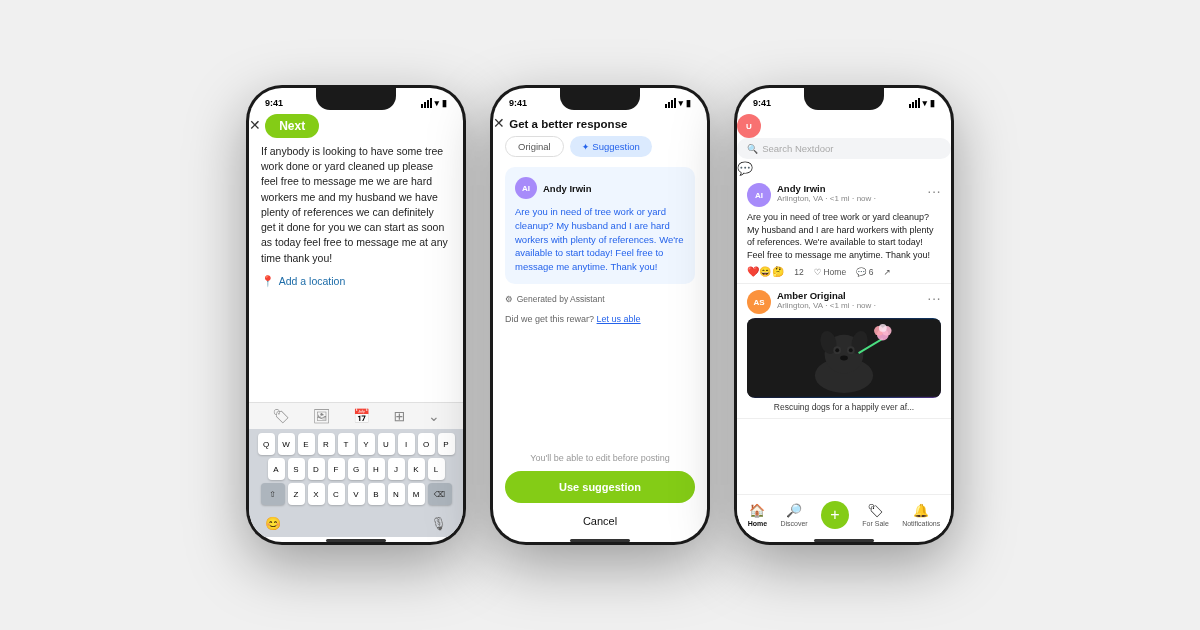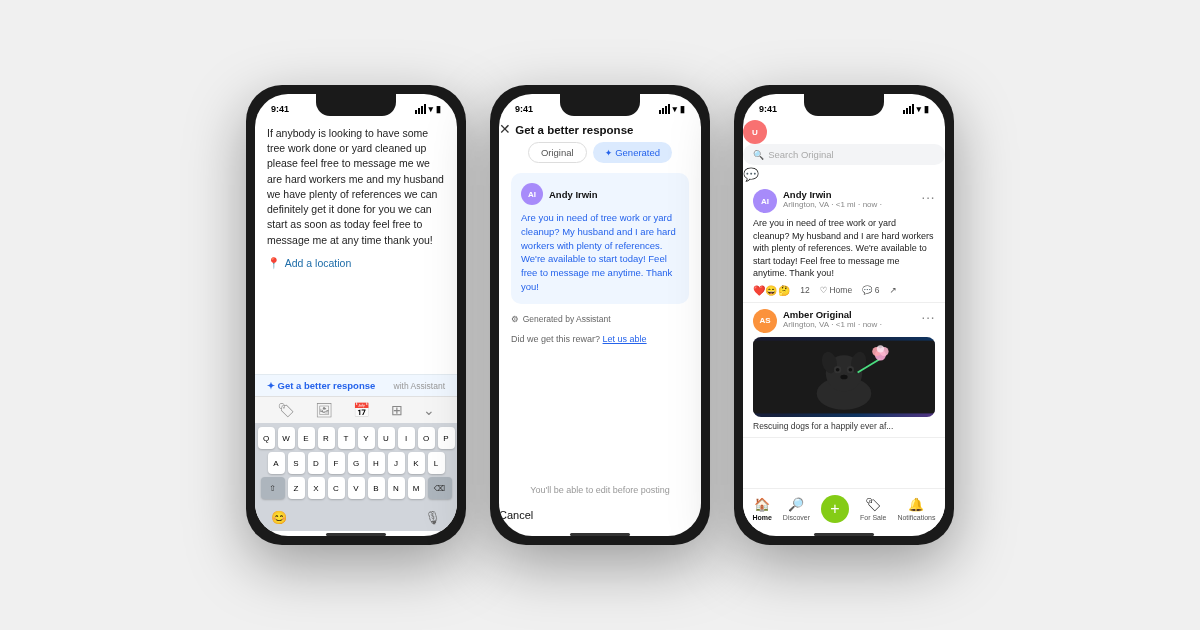--- a/index.html
+++ b/index.html
@@ -21,21 +21,21 @@
       align-items: center;
       justify-content: center;
     }
 
     
     .phone {
       width: 220px;
       height: 460px;
       background: #1a1a1a;
       border-radius: 36px;
-      padding: 9px;
+      padding: 3px;
       box-shadow: 0 20px 60px rgba(0,0,0,0.35);
       position: relative;
       flex-shrink: 0;
     }
 
     .phone-inner {
       width: 100%;
       height: 100%;
       background: #fff;
       border-radius: 33px;
@@ -234,21 +234,21 @@
       color: #111;
       flex: 1;
       text-align: left;
       margin-right: 16px;
     }
 
     .tabs-row {
       display: flex;
       gap: 6px;
       padding: 4px 12px 6px;
-      justify-content: center;
+      justify-content: flex-start;
     }
 
     .tab-pill {
       padding: 4px 12px;
       border-radius: 20px;
       font-size: 9.5px;
       font-weight: 500;
       cursor: pointer;
     }
 
@@ -341,21 +341,21 @@
       border-radius: 22px;
       padding: 10px;
       width: calc(100% - 24px);
       font-size: 11px;
       font-weight: 600;
       cursor: pointer;
       text-align: center;
     }
 
     .cancel-btn2 {
-      text-align: left;
+      text-align: center;
       color: #111;
       font-size: 11px;
       font-weight: 500;
       padding: 6px 0 10px;
       cursor: pointer;
     }
 
     .user-avatar-feed {
       width: 24px;
       height: 24px;
@@ -475,21 +475,21 @@
       position: relative;
       overflow: hidden;
       display: flex;
       align-items: center;
       justify-content: center;
     }
 
     .post-caption {
       font-size: 8.5px;
       color: #333;
-      text-align: left;
+      text-align: center;
       margin-top: 2px;
     }
 
     
     .bottom-nav {
       display: flex;
       justify-content: space-around;
       align-items: center;
       padding: 6px 4px 8px;
       border-top: 1px solid #eee;
@@ -556,35 +556,33 @@
             <div class="signal-bar" style="height:4px"></div>
             <div class="signal-bar" style="height:6px"></div>
             <div class="signal-bar" style="height:8px"></div>
             <div class="signal-bar" style="height:10px"></div>
           </div>
           <span class="wifi-icon">▾</span>
           <span class="battery-icon">▮</span>
         </div>
       </div>
 
+      <div class="app-header">
+        <span class="close-btn">✕</span>
+        <button class="next-btn">Next</button>
+      </div>
 
       <div class="post-content">
         <span>If anybody is looking to have some tree work done or yard cleaned up please feel free to message me we are hard workers me and my husband we have plenty of references we can definitely get it done for you we can start as soon as today feel free to message me at any time thank you!</span>
         <div class="add-location">
           <span class="location-icon">📍</span>
           <span>Add a location</span>
         </div>
       </div>
 
-      <div class="better-response-bar">
-        <div class="better-response-left">
-          <span>✦ Get a better response</span>
-        </div>
-        <span class="better-response-right">with Assistant</span>
-      </div>
 
       <div class="toolbar-icons">
         <span class="toolbar-icon">🏷</span>
         <span class="toolbar-icon">🖼</span>
         <span class="toolbar-icon">📅</span>
         <span class="toolbar-icon">⊞</span>
         <span class="toolbar-icon">⌄</span>
       </div>
 
       <div class="keyboard">
@@ -655,21 +653,21 @@
 
       <div class="app-header2">
         <span class="close-btn">✕</span>
         <span class="modal-title">Get a better response</span>
       </div>
 
       <div class="tabs-row">
         <div class="tab-pill tab-original">Original</div>
         <div class="tab-pill tab-suggestion">
           <span class="sparkle-icon">✦</span>
-          <span>Generated</span>
+          <span>Suggestion</span>
         </div>
       </div>
 
       <div class="suggestion-content">
         <div class="suggestion-user">
           <div class="user-avatar-small">
             <span>AI</span>
           </div>
           <span class="user-name-small">Andy Irwin</span>
         </div>
@@ -683,20 +681,21 @@
 
       <div class="wrong-text">
         <span>Did we get this rewar?</span>
         <span class="wrong-link">Let us able</span>
       </div>
 
       <div style="flex:1"></div>
 
       <div class="edit-notice">You'll be able to edit before posting</div>
 
+      <div class="use-suggestion-btn">Use suggestion</div>
 
       <div class="cancel-btn2">Cancel</div>
 
       <div class="home-bar">
         <div class="home-bar-pill"></div>
       </div>
     </div>
   </div>
 
   <div class="phone">
@@ -716,21 +715,21 @@
           <span class="battery-icon">▮</span>
         </div>
       </div>
 
       <div class="feed-header">
         <div class="user-avatar-feed">
           <span>U</span>
         </div>
         <div class="search-bar">
           <span class="search-icon">🔍</span>
-          <span class="search-text">Search Original</span>
+          <span class="search-text">Search Nextdoor</span>
         </div>
         <span class="message-icon">💬</span>
       </div>
 
       <div class="feed-content">
 
         <div class="feed-post">
           <div class="post-header">
             <div class="post-user-avatar">
               <span>AI</span>

